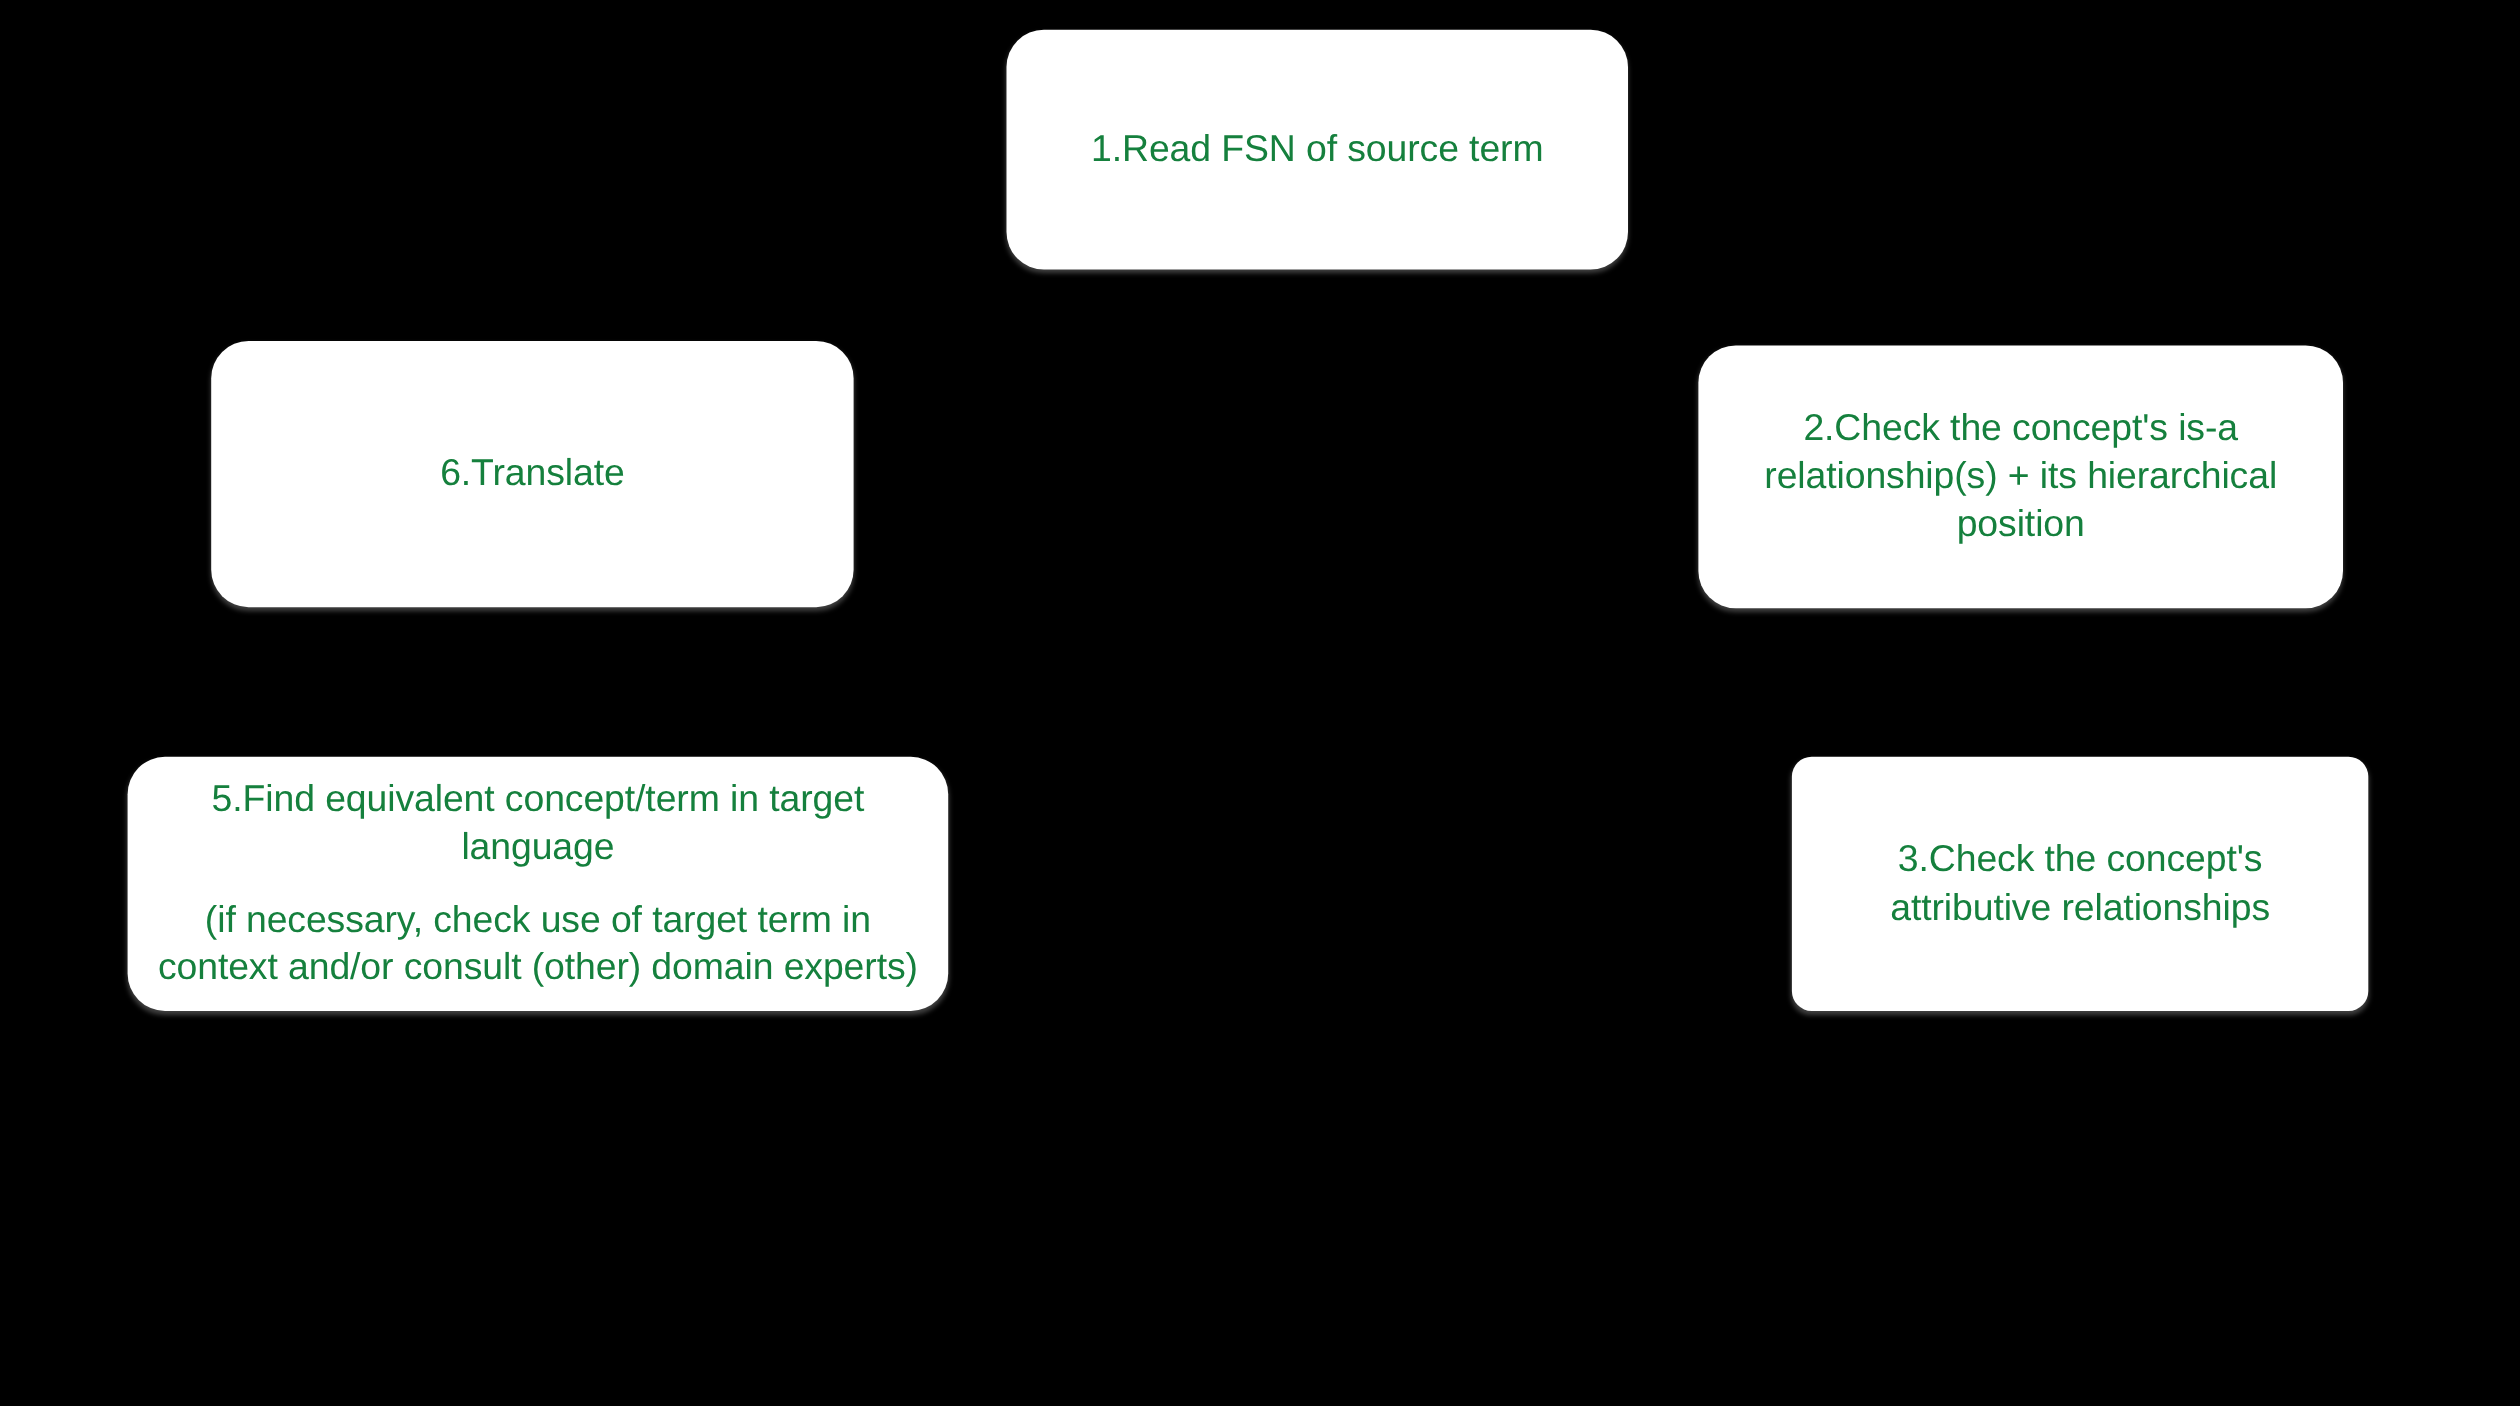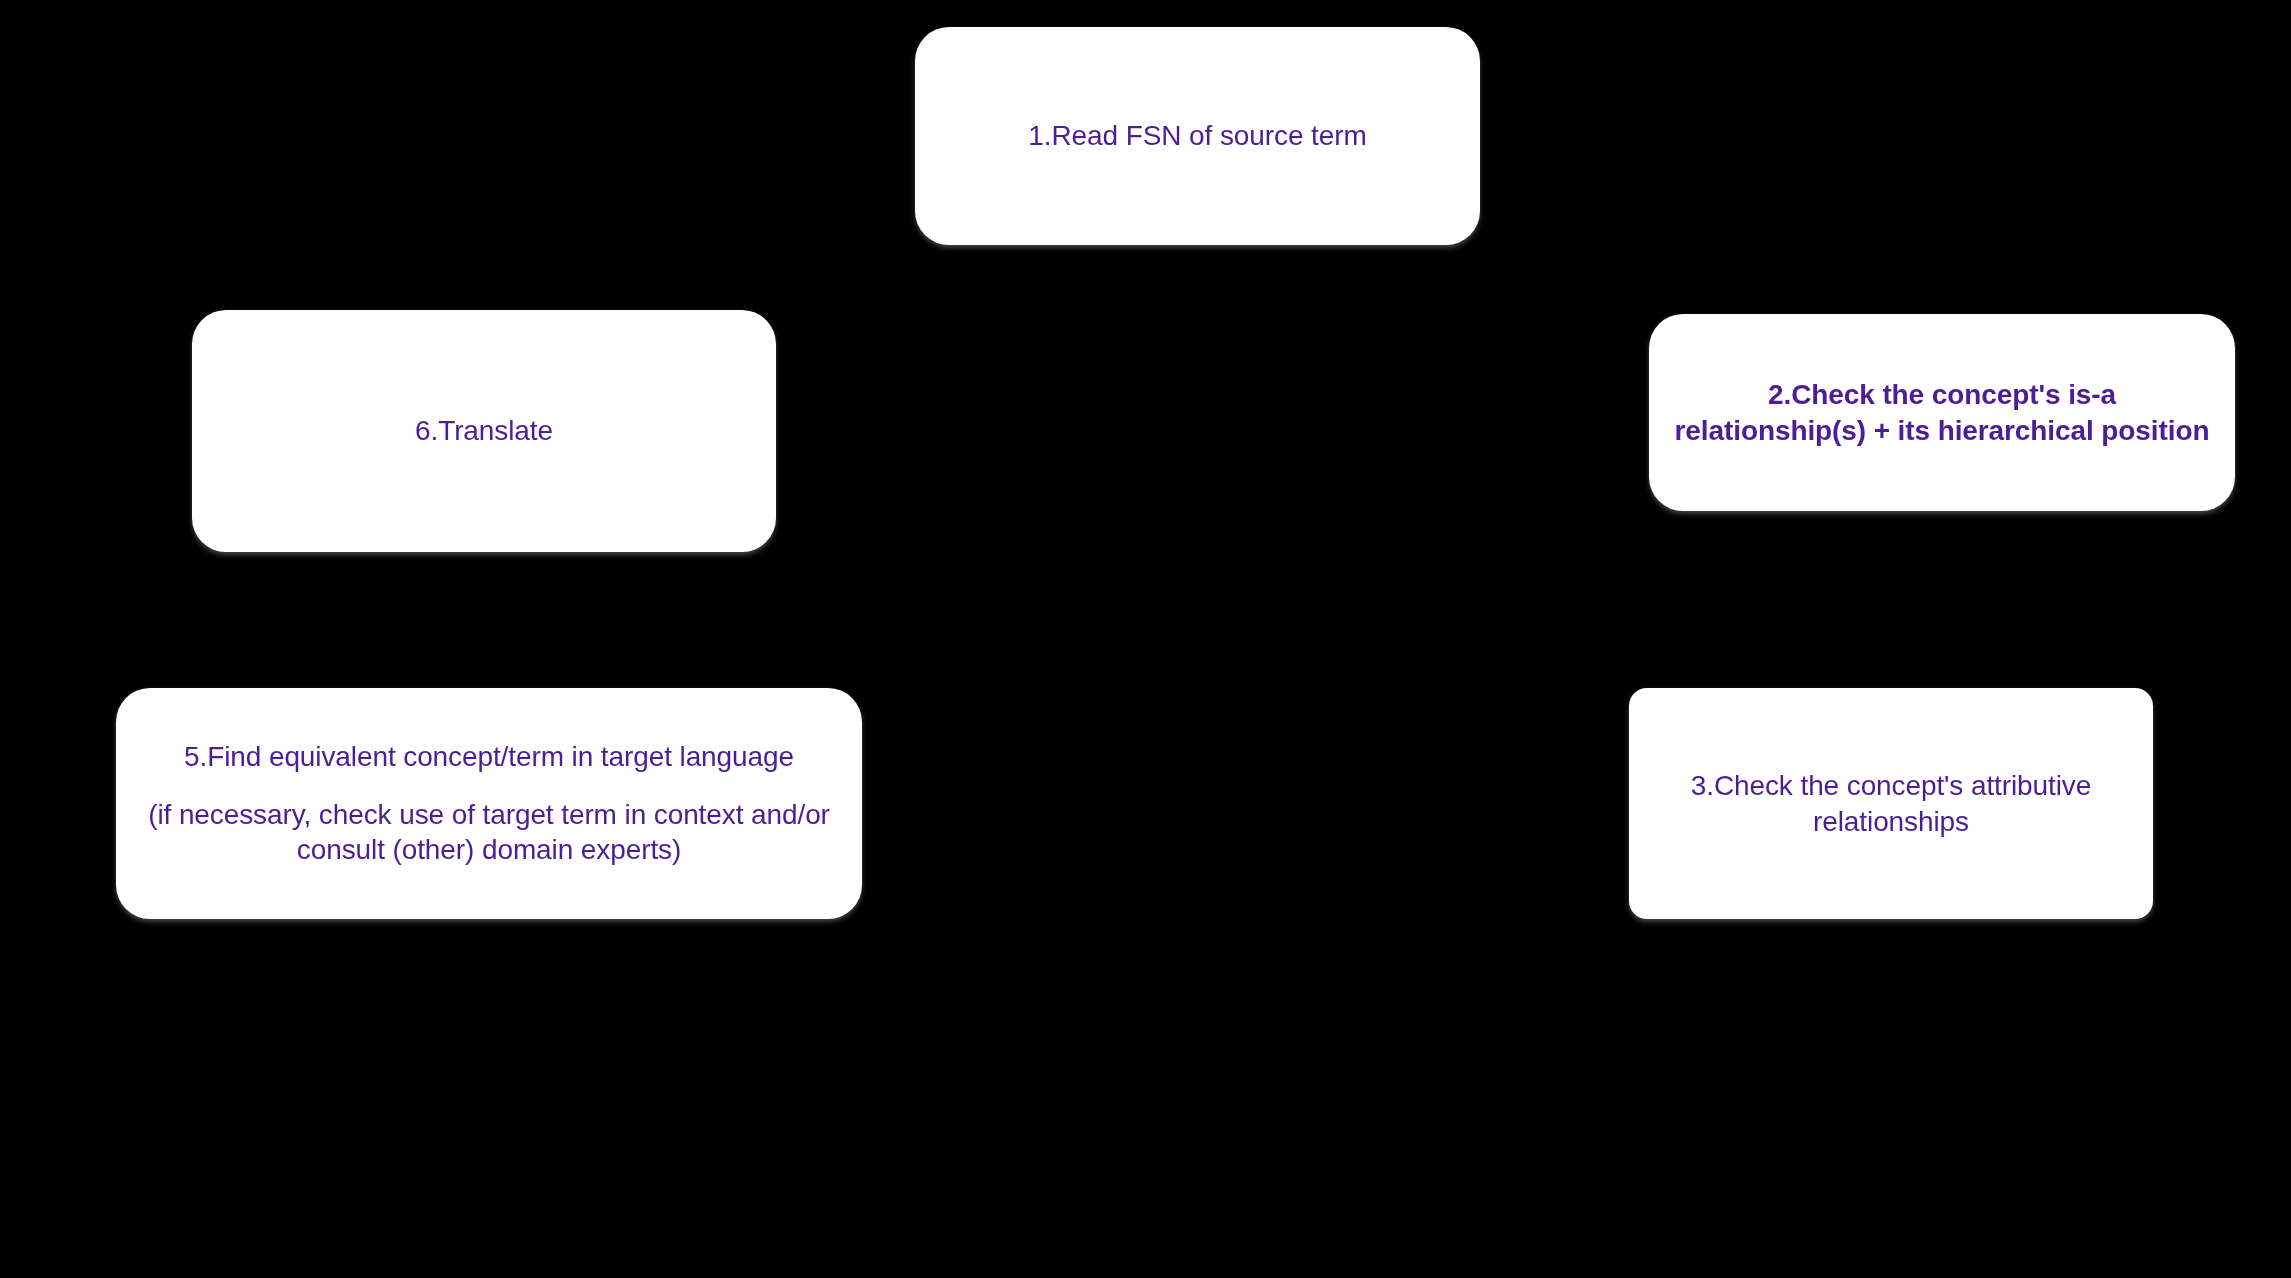--- a/index.html
+++ b/index.html
@@ -26,34 +26,34 @@
     align-items: center;
     justify-content: center;
     text-align: center;
     color: #000000;
     padding: 10px 22px;
     box-shadow: 0 3px 5px rgba(120,120,120,0.55);
   }
   .node p {
     margin: 0;
     width: 100%;
-    font-size: 28px;
+    font-size: 34px;
     line-height: 1.28;
-    color: #4c1d95;
+    color: #15803d;
     font-family: "Liberation Sans", sans-serif;
     letter-spacing: -0.1px;
   }
   .node p + p {
     margin-top: 22px;
     text-align: center;
   }
 
   
   #node-1 { left: 915px;  top: 27px;   width: 565px; height: 218px; }
-  #node-2 { left: 1649px; top: 314px;  width: 586px; height: 197px; font-weight: bold; }
+  #node-2 { left: 1544px; top: 314px;  width: 586px; height: 239px; }
   #node-3 { left: 1629px; top: 688px;  width: 524px; height: 231px; border-radius: 18px; }
   #node-4 { left: 910px;  top: 1010px; width: 562px; height: 231px; }
   #node-5 { left: 116px;  top: 688px;  width: 746px; height: 231px; }
   #node-6 { left: 192px;  top: 310px;  width: 584px; height: 242px; }
 </style>
 </head>
 <body>
 
 <div id="canvas">
 

